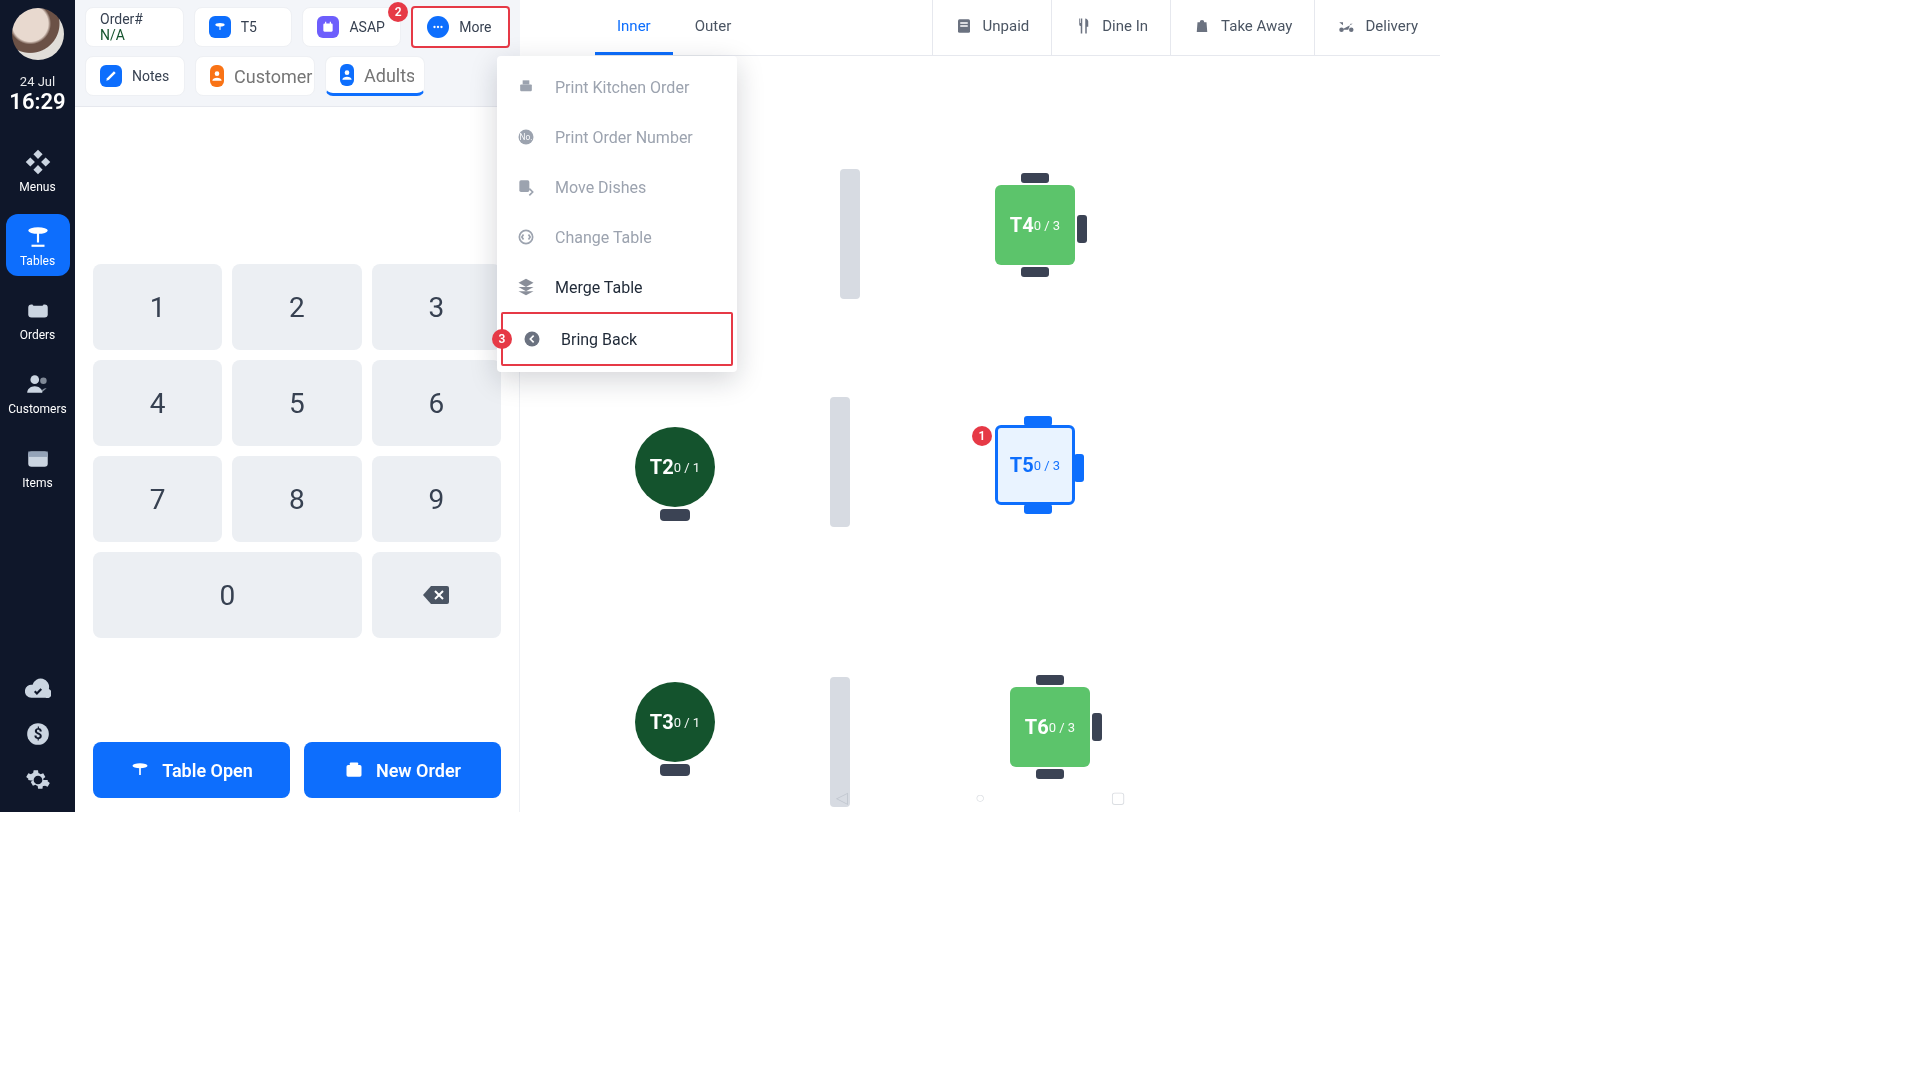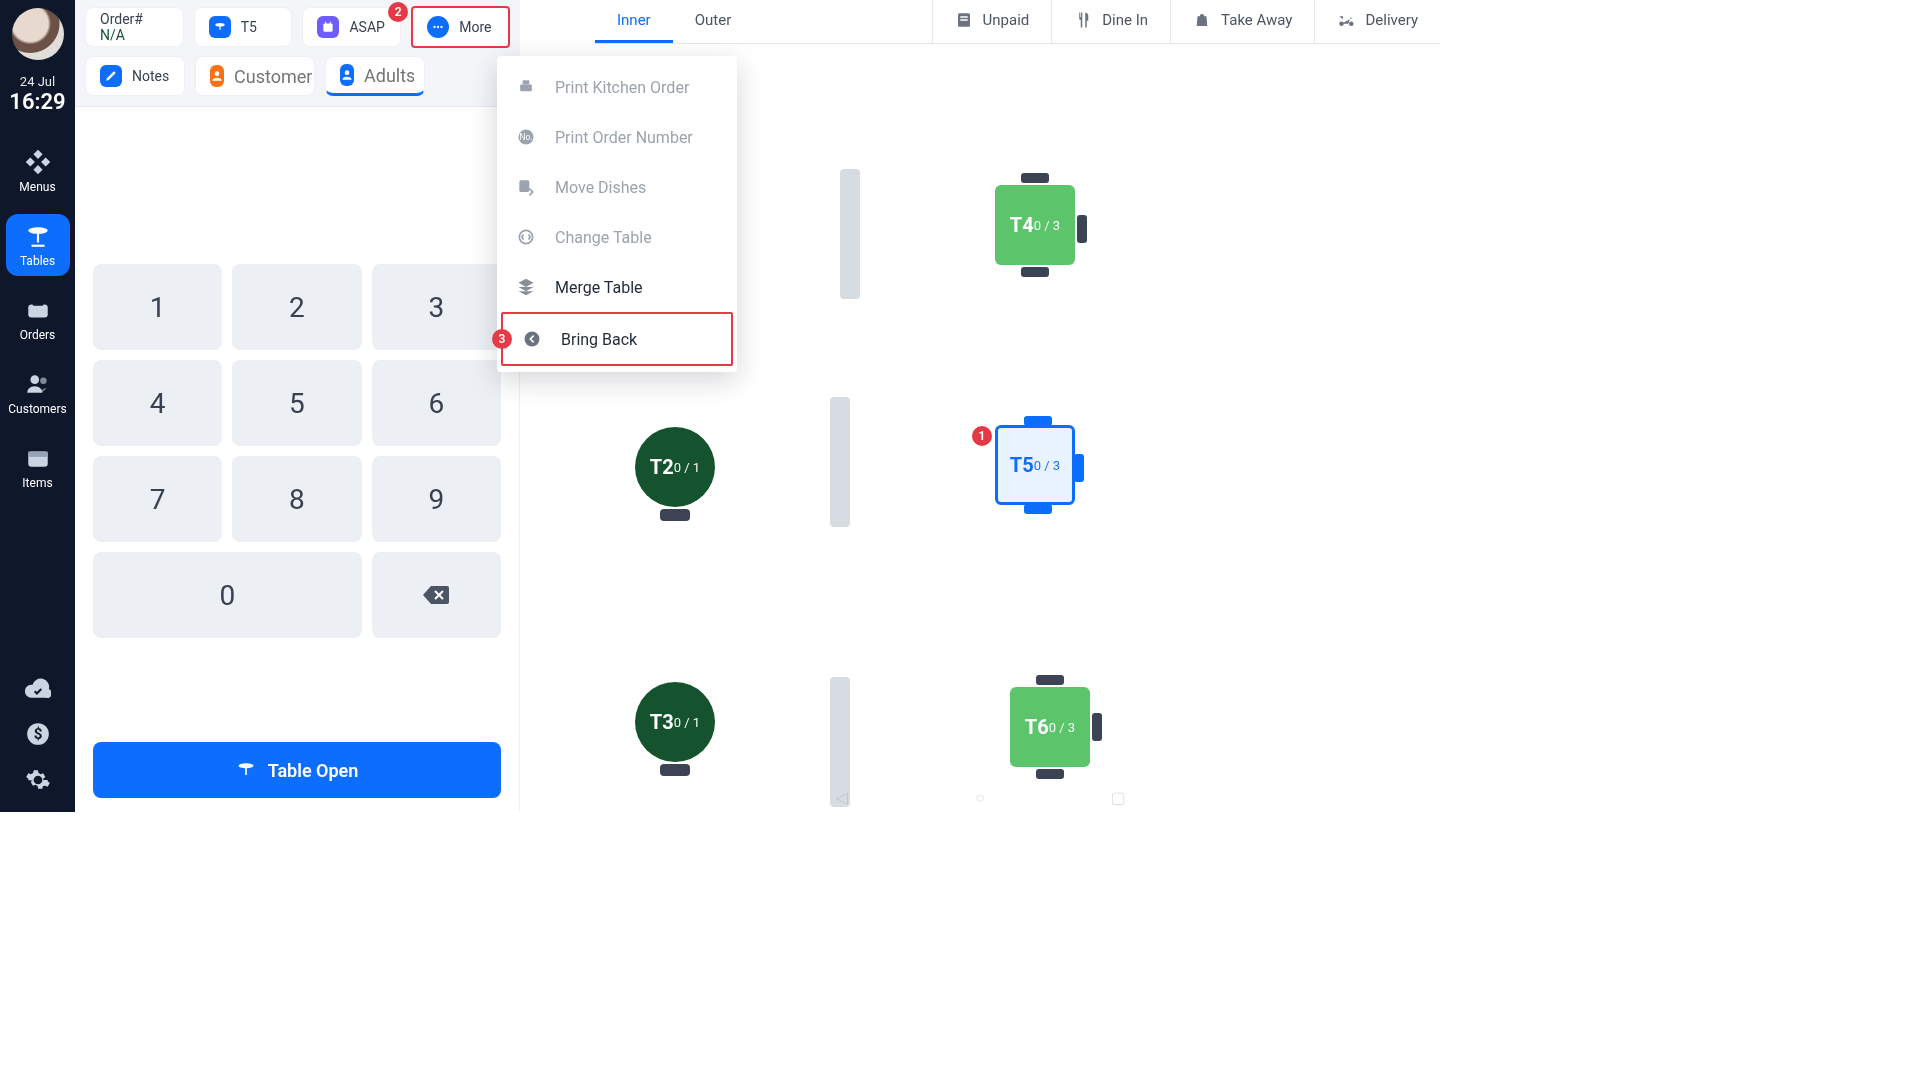--- a/index.html
+++ b/index.html
@@ -32,21 +32,21 @@
 .pic.orange { background: #f97316; }
 .pic.bluecirc { background: #0d6efd; border-radius: 50%; }
 .pill input { border:none; outline:none; font-size:18px; color:#3b82f6; background:transparent; width: 80px; }
 .pill .strong { font-weight: 400; color:#14532d; }
 .pill.more-pill { position: relative; border: 2px solid #e63946; border-radius: 4px; height: 42px; }
 .badge-num { position: absolute; right: -2px; top: -2px; width: 20px; height: 20px; border-radius: 50%; background: #e63946; color: #fff; font-size: 12px; display:flex; align-items:center; justify-content:center; font-weight: 600; }
 .asap-wrap { position: relative; }
 .asap-wrap .badge-num { right: -8px; top: -6px; }
 
 
-.topservice { position:absolute; left:520px; right:0; top:0; height:44px; display:flex; align-items:stretch; background:#fff; border-bottom:1px solid #e6e8ee; }
+.topservice { position:absolute; left:520px; right:0; top:0; height:56px; display:flex; align-items:stretch; background:#fff; border-bottom:1px solid #e6e8ee; }
 .svc-tab { flex: 0 0 auto; padding: 0 22px; display:flex; align-items:center; gap:10px; font-size:15px; color:#4b5563; cursor:pointer; border-bottom: 3px solid transparent; }
 .svc-tab.area { color:#4b5563; }
 .svc-tab.area.active { color:#0d6efd; border-bottom-color:#0d6efd; }
 .svc-spacer { flex:1; }
 .svc-divider { width:1px; background:#e6e8ee; }
 .svc-tab .ico { width:18px; height:18px; display:inline-flex; align-items:center; justify-content:center; }
 
 
 .content { flex:1; display:flex; }
 .leftpane { width: 445px; display:flex; flex-direction:column; padding: 10px 18px 14px; gap: 12px; background:#fff; border-right:1px solid #eef0f4; }
@@ -305,20 +305,29 @@
         <div class="bottom-btns">
           <div class="btn-primary">
             <span class="ico">
                 <svg width="20" height="20" viewBox="0 0 24 24" fill="#fff">
                   <ellipse cx="12" cy="7" rx="9" ry="3"></ellipse>
                   <rect x="11" y="8" width="2" height="10"></rect>
                 </svg>
               </span>
             <span>Table Open</span>
           </div>
+          <div class="btn-primary">
+            <span class="ico">
+                <svg width="20" height="20" viewBox="0 0 24 24" fill="#fff">
+                  <rect x="3" y="6" width="18" height="14" rx="2"></rect>
+                  <rect x="7" y="3" width="10" height="4" rx="1"></rect>
+                </svg>
+              </span>
+            <span>New Order</span>
+          </div>
         </div>
       </div>
 
       <div class="floor">
         <div class="wall" style="left:320px; top:62px; width:20px; height:130px;"></div>
         <div class="wall" style="left:310px; top:290px; width:20px; height:130px;"></div>
         <div class="wall" style="left:310px; top:570px; width:20px; height:130px;"></div>
 
         <div class="table t-round" style="left:115px; top:80px; width:80px; height:80px;">
           <span class="chair" style="bottom:-14px; left:25px;"></span>

